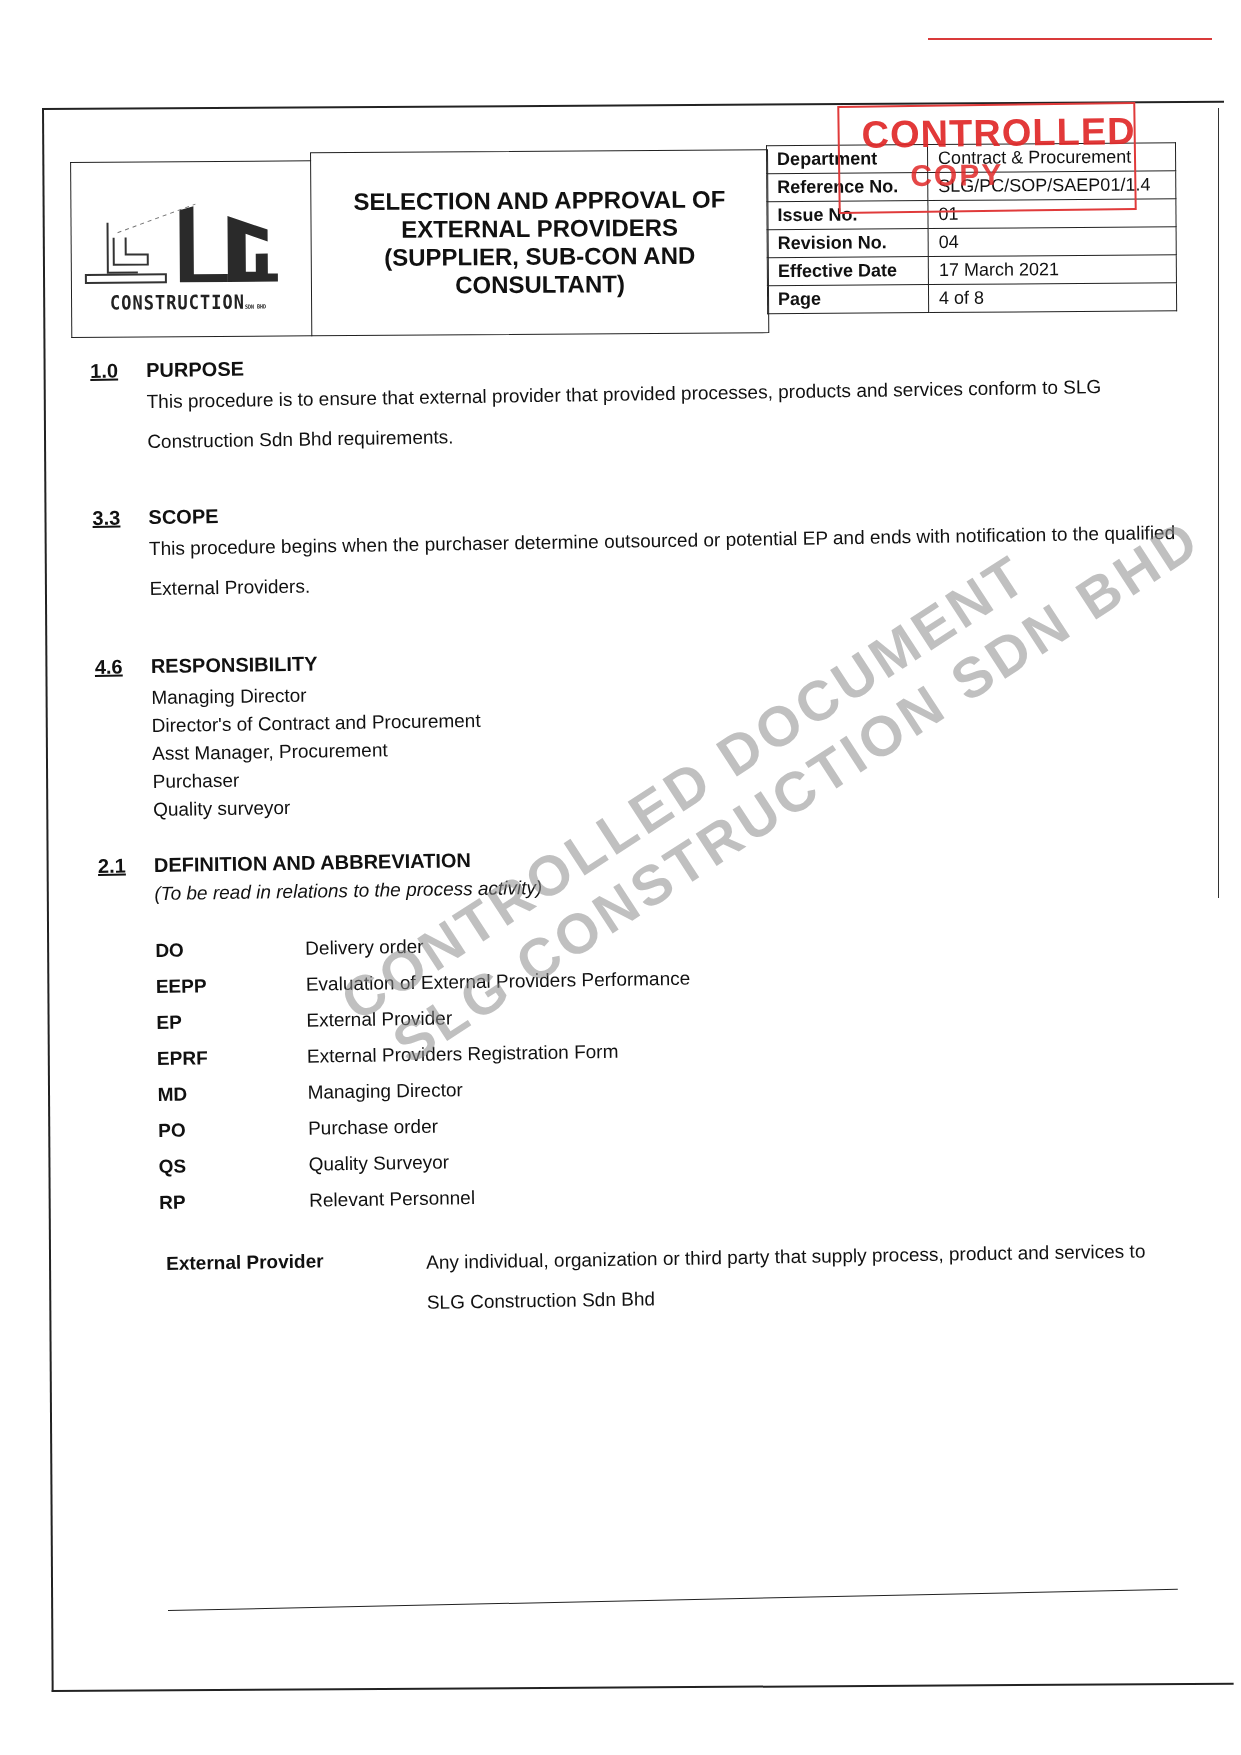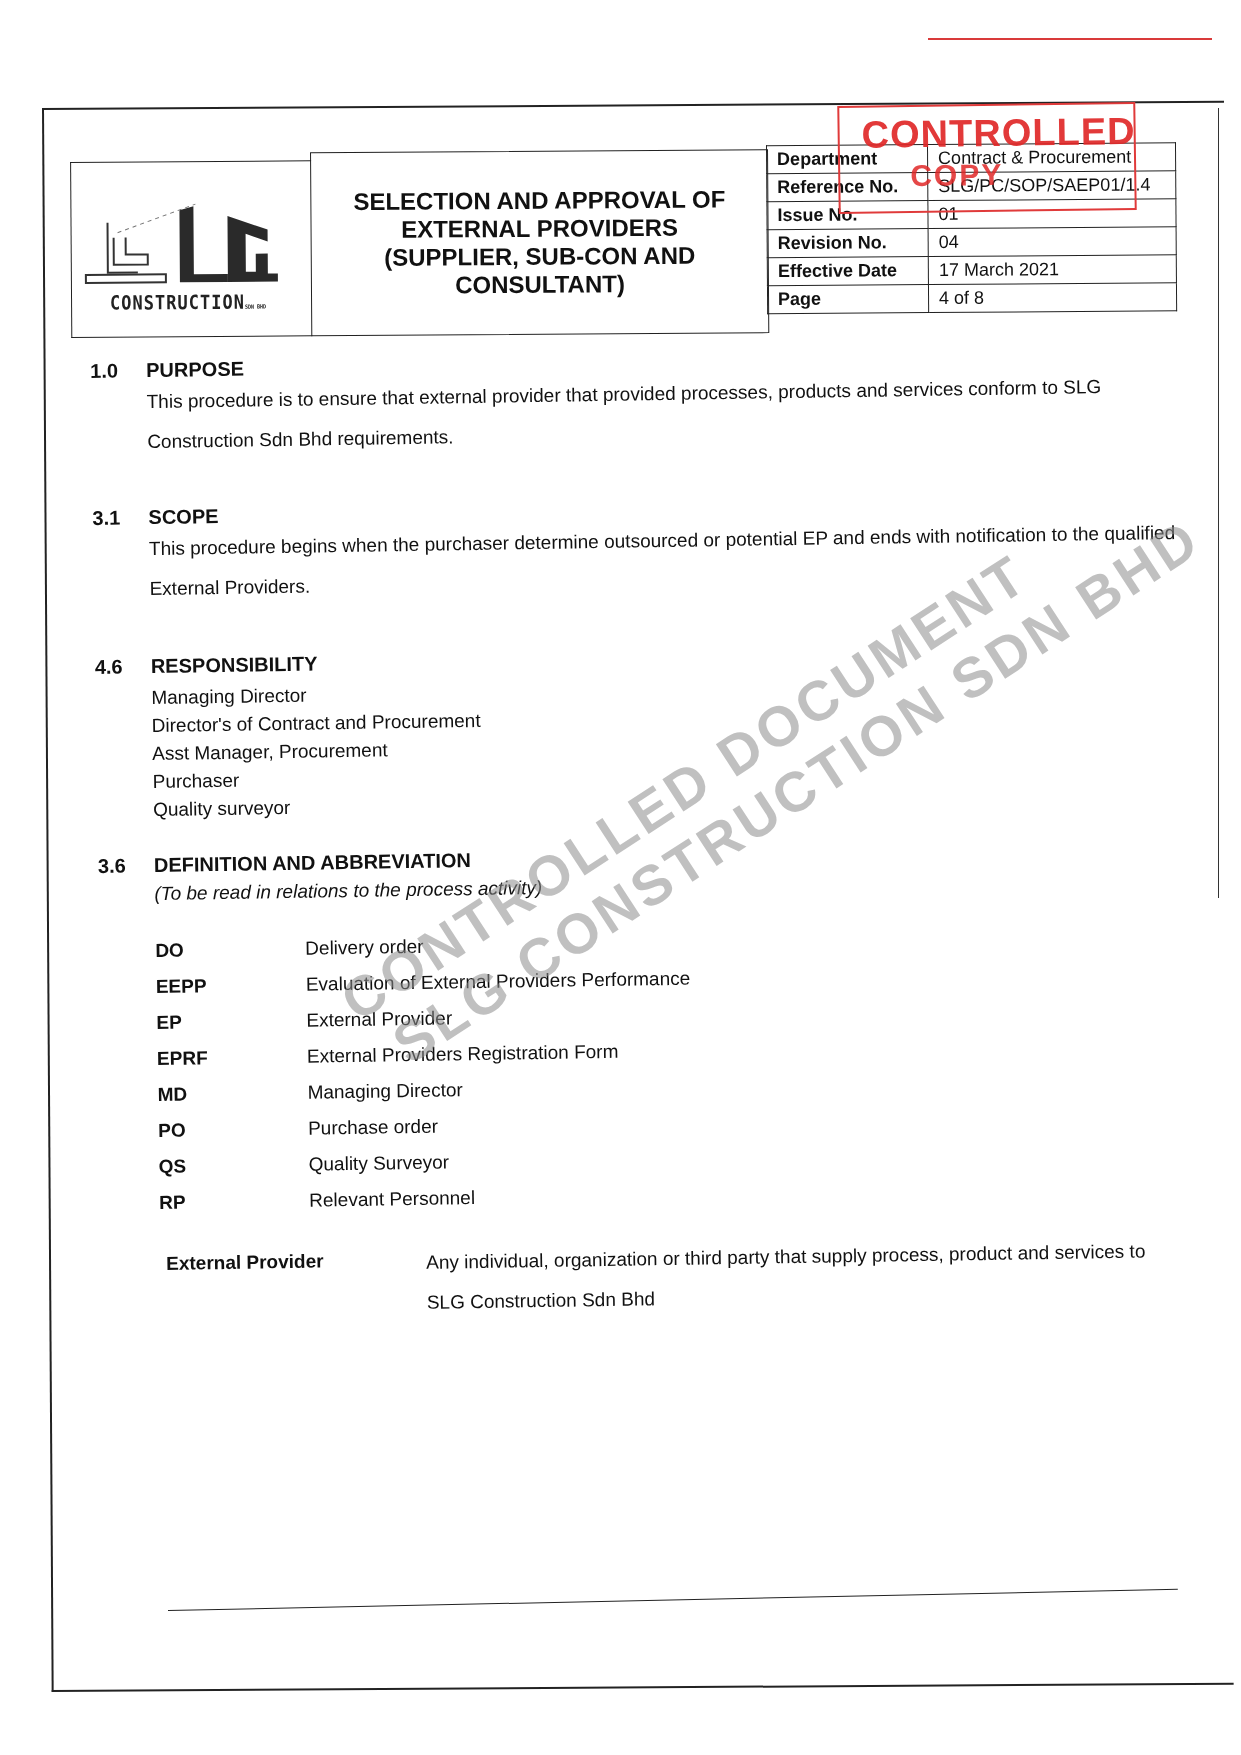--- a/index.html
+++ b/index.html
@@ -19,21 +19,21 @@
     .logo-word { position: absolute; left: 38px; top: 130px; font-family: "DejaVu Sans Mono", monospace; font-weight: bold; font-size: 17px; letter-spacing: 1px; color: #222; transform: scaleY(1.15); }
     .logo-sub { font-size: 5px; letter-spacing: 0; }
 
     .stamp { position: absolute; left: 838px; top: 104px; width: 294px; height: 104px; border: 2.5px solid #e03a3a; transform: rotate(-0.8deg); pointer-events: none; }
     .stamp-l1 { position: absolute; left: 22px; top: 6px; font-size: 38px; font-weight: bold; color: rgba(224,40,40,0.92); letter-spacing: 1px; }
     .stamp-l2 { position: absolute; left: 70px; top: 52px; font-size: 30px; font-weight: bold; color: rgba(224,40,40,0.85); letter-spacing: 2px; }
 
     .content { position: absolute; left: 90px; top: 360px; width: 1100px; transform: rotate(-0.9deg); transform-origin: left top; }
     .section { position: relative; }
     .sec-head { display: flex; font-weight: bold; font-size: 20px; }
-    .sec-num { width: 56px; }
+    .sec-num { width: 56px; text-decoration: underline; }
     .sec-body { margin-left: 56px; font-size: 19px; line-height: 40px; }
     .resp-list { margin-left: 56px; font-size: 19px; line-height: 28px; }
     .abbr-row { display: flex; font-size: 19px; height: 36px; align-items: center; }
     .abbr-key { width: 150px; margin-left: 56px; font-weight: bold; }
     .abbr-note { margin-left: 56px; font-size: 19px; font-style: italic; margin-top: 6px; }
     .def-row { display: flex; font-size: 19px; margin-top: 26px; }
     .def-key { width: 260px; margin-left: 62px; font-weight: bold; padding-top: 6px; }
     .def-val { width: 760px; line-height: 40px; }
 
     .watermark { position: absolute; left: 330px; top: 980px; transform: rotate(-33deg); transform-origin: left top; color: rgba(140,140,140,0.55); font-weight: bold; font-size: 56px; letter-spacing: 4px; line-height: 64px; white-space: nowrap; pointer-events: none; }
@@ -102,21 +102,21 @@
   <div class="section">
     <div class="sec-head">
         <span class="sec-num">1.0</span>
         <span>PURPOSE</span>
       </div>
     <div class="sec-body">This procedure is to ensure that external provider that provided processes, products and services conform to SLG Construction Sdn Bhd requirements.</div>
   </div>
 
   <div class="section" style="margin-top:44px">
     <div class="sec-head">
-        <span class="sec-num">3.1</span>
+        <span class="sec-num">3.3</span>
         <span>SCOPE</span>
       </div>
     <div class="sec-body">This procedure begins when the purchaser determine outsourced or potential EP and ends with notification to the qualified External Providers.</div>
   </div>
 
   <div class="section" style="margin-top:46px">
     <div class="sec-head">
         <span class="sec-num">4.6</span>
         <span>RESPONSIBILITY</span>
       </div>
@@ -124,21 +124,21 @@
       <div>Managing Director</div>
       <div>Director's of Contract and Procurement</div>
       <div>Asst Manager, Procurement</div>
       <div>Purchaser</div>
       <div>Quality surveyor</div>
     </div>
   </div>
 
   <div class="section" style="margin-top:30px">
     <div class="sec-head">
-        <span class="sec-num">3.6</span>
+        <span class="sec-num">2.1</span>
         <span>DEFINITION AND ABBREVIATION</span>
       </div>
     <div class="abbr-note">(To be read in relations to the process activity)</div>
     <div style="margin-top:28px">
       <div class="abbr-row">
           <span class="abbr-key">DO</span>
           <span>Delivery order</span>
         </div>
       <div class="abbr-row">
           <span class="abbr-key">EEPP</span>

